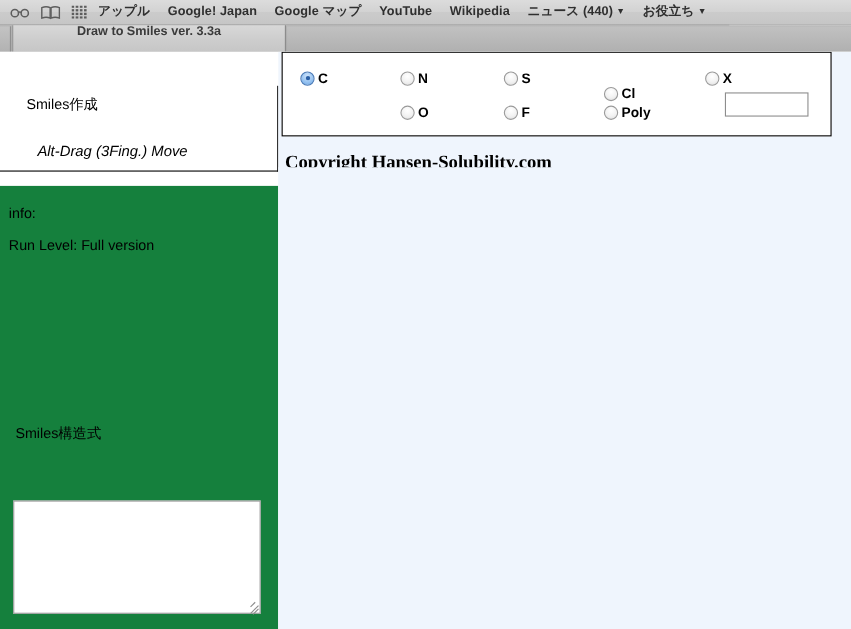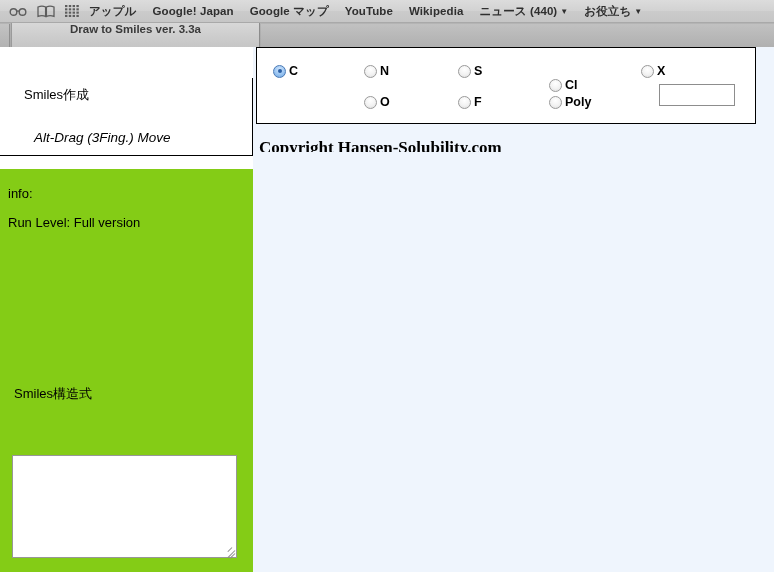--- a/index.html
+++ b/index.html
@@ -200,21 +200,21 @@
     border-radius: 50%;
     background: #2a5fa5;
   }
 
   
   .panel-info {
     position: absolute;
     left: 0; top: 122px;
     width: 253px;
     height: 403px;
-    background: #84cc16;
+    background: #15803d;
   }
   .info-label {
     position: absolute;
     left: 8px; top: 17px;
     font-size: 13px;
     color: #000;
   }
   .info-runlevel {
     position: absolute;
     left: 8px; top: 46px;

